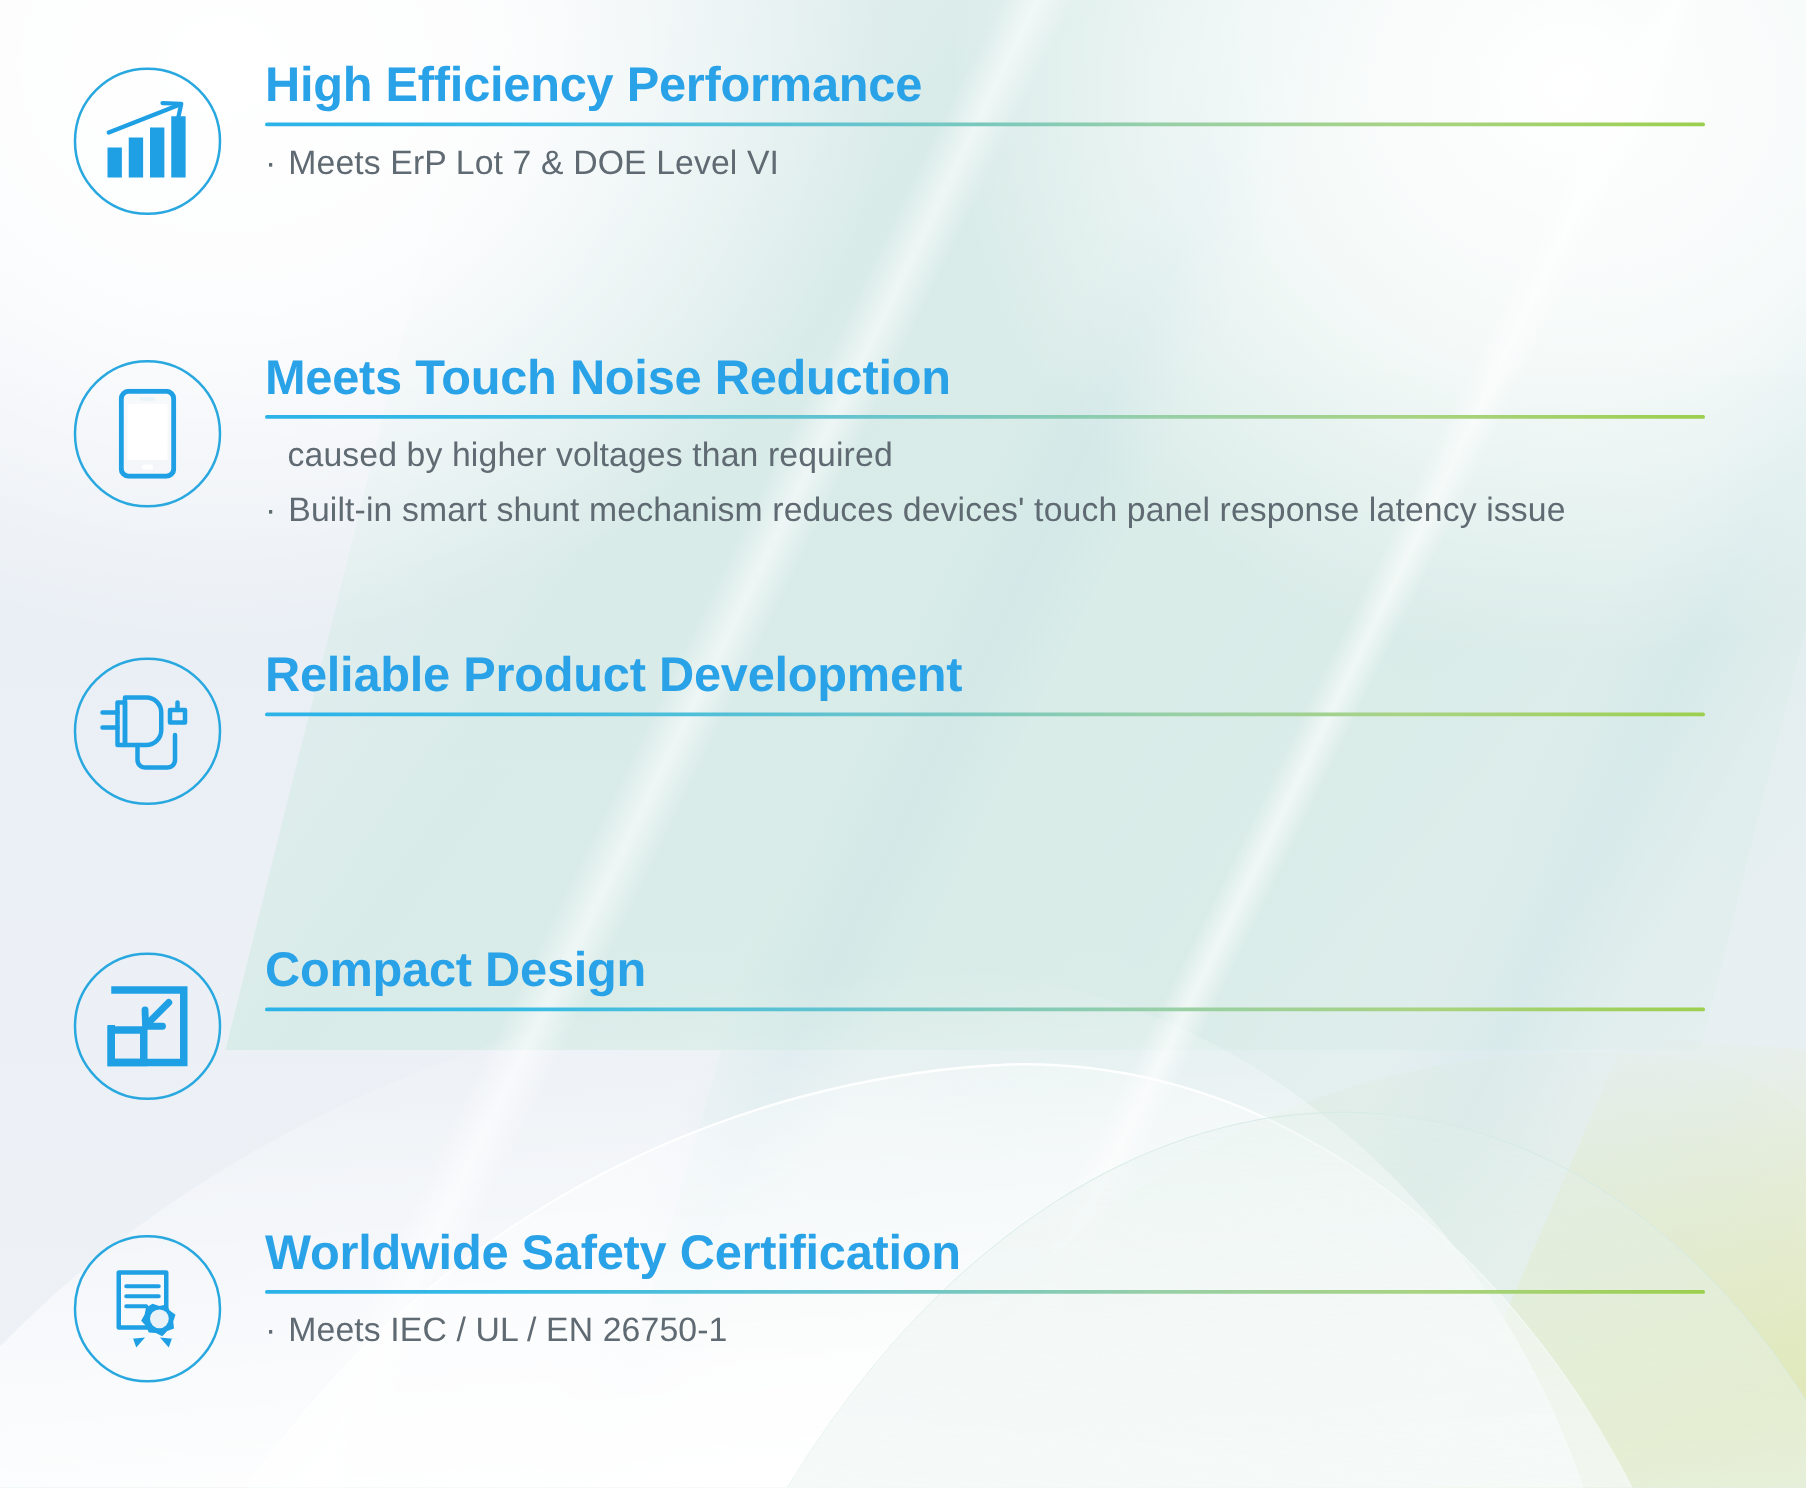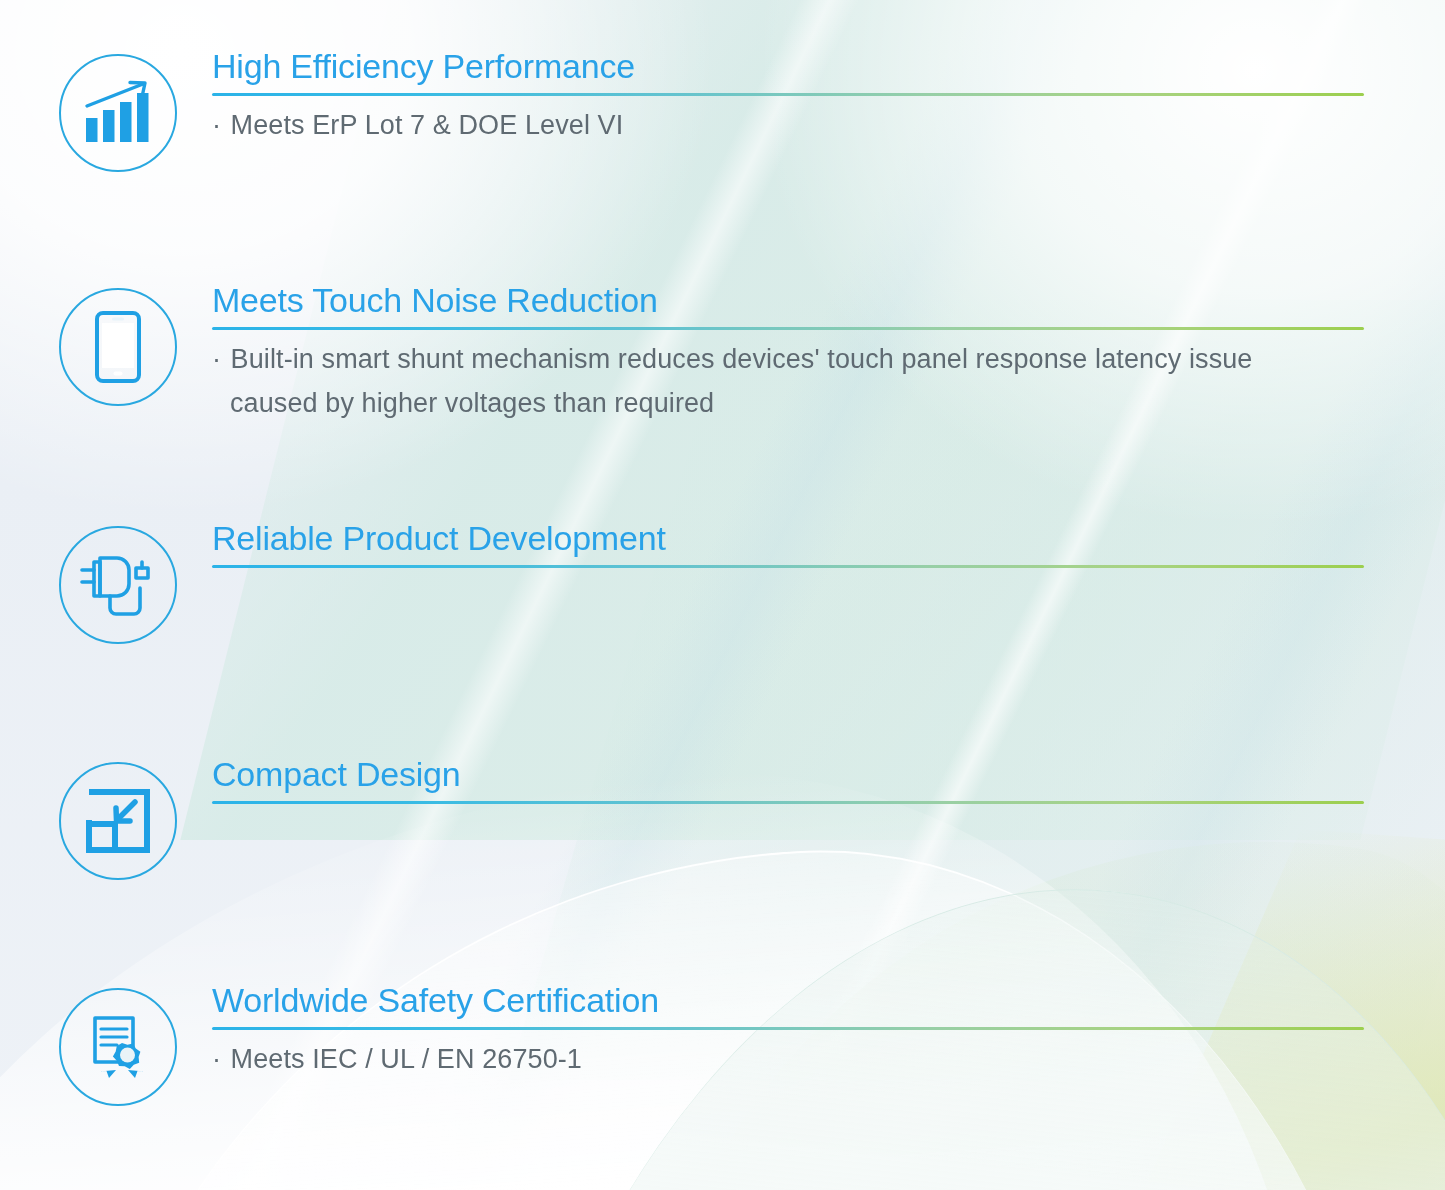--- a/index.html
+++ b/index.html
@@ -140,22 +140,22 @@
   }
   .icon-circle svg { display: block; }
 
   .texts {
     flex: 1 1 auto;
     padding-left: 32px;
     min-width: 0;
   }
 
   .feature-title {
-    font-size: 34px;
-    font-weight: normal;
+    font-size: 39px;
+    font-weight: bold;
     color: #29a2e8;
     letter-spacing: -0.2px;
     line-height: 1.06;
     white-space: nowrap;
   }
 
   .divider {
     height: 3px;
     width: 1152px;
     margin-top: 9px;
@@ -234,25 +234,25 @@
             <rect x="7" y="12" width="32" height="45" fill="#ffffff" stroke="none"></rect>
             <rect x="17" y="6.5" width="12" height="3" rx="1.5" fill="#e8f3fa"></rect>
             <rect x="18.5" y="60.5" width="9" height="4" rx="2" fill="#ffffff"></rect>
           </svg>
         </div>
       </div>
       <div class="texts">
         <div class="feature-title">Meets Touch Noise Reduction</div>
         <div class="divider"></div>
         <div class="feature-body">
+          <div class="line indent">caused by higher voltages than required</div>
           <div class="line">
             <span class="bullet-dot">·</span>
             <span>Built-in smart shunt mechanism reduces devices' touch panel response latency issue</span>
           </div>
-          <div class="line indent">caused by higher voltages than required</div>
         </div>
       </div>
     </div>
 
     <div class="feature" style="top:520px;">
       <div class="icon-wrap">
         <div class="icon-circle">
           <svg width="80" height="70" viewBox="0 0 80 70" fill="none" stroke="#1fa0e4" stroke-width="3.6" stroke-linecap="round" stroke-linejoin="round">
             <path d="M22 8 h17 a12 12 0 0 1 12 12 v14 a12 12 0 0 1 -12 12 h-17 z" fill="none"></path>
             <path d="M16 12 h6 v34 h-6 z" fill="none"></path>

